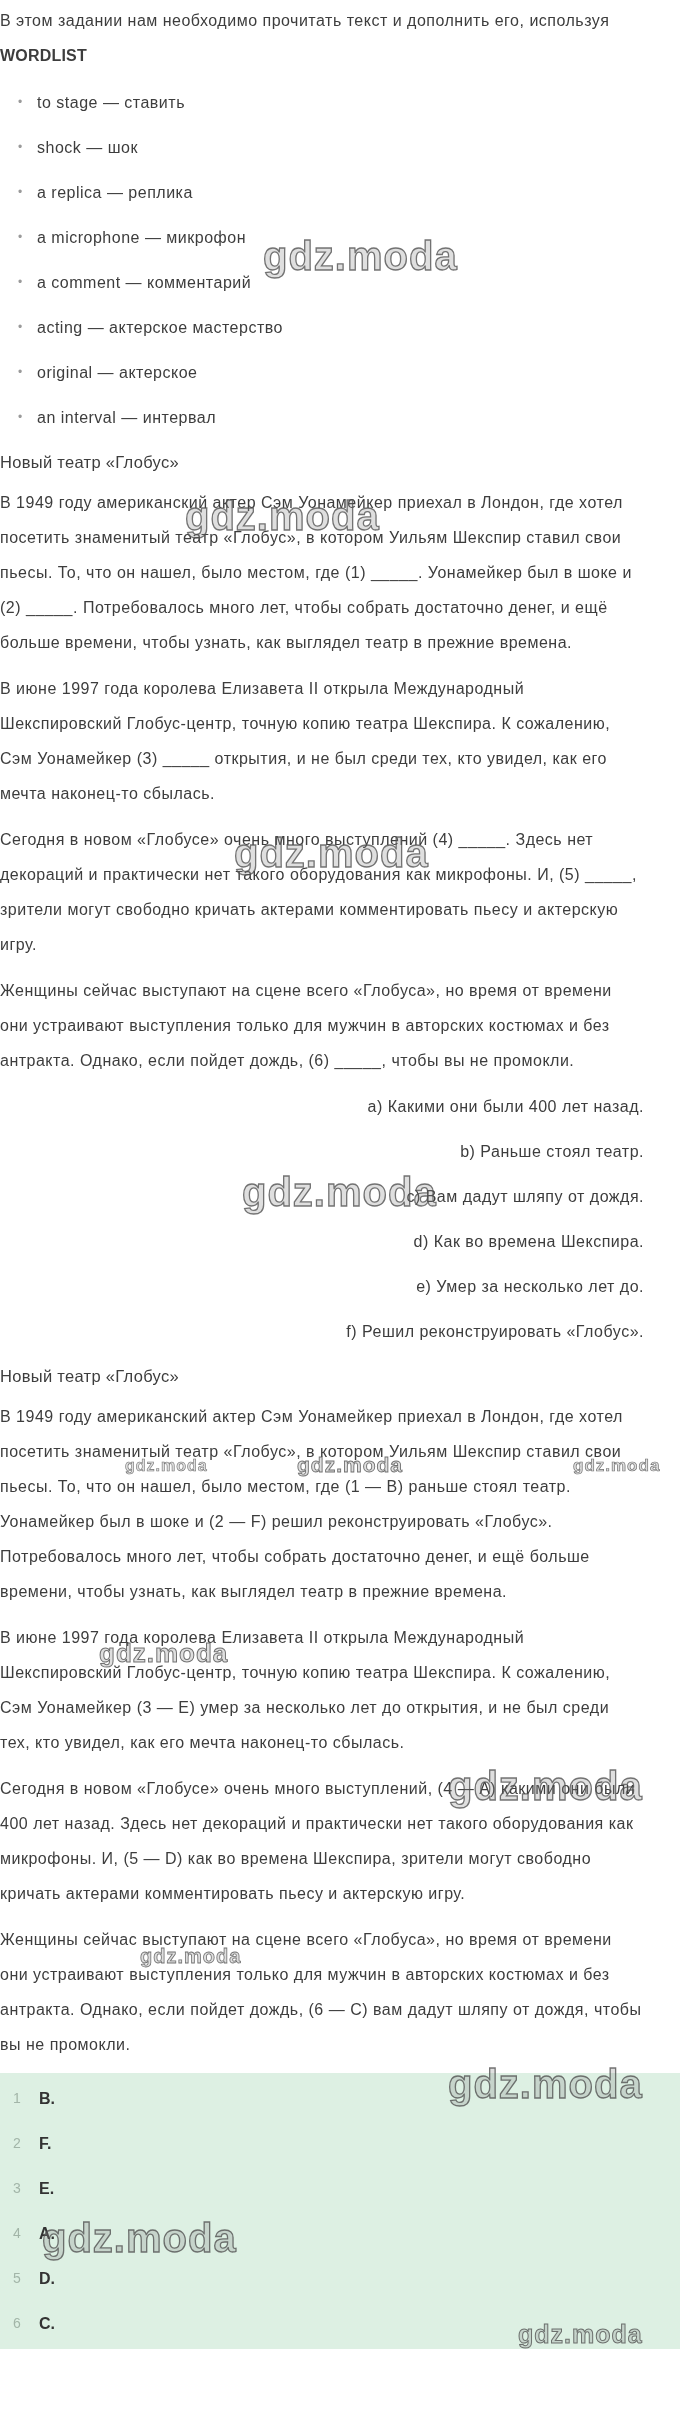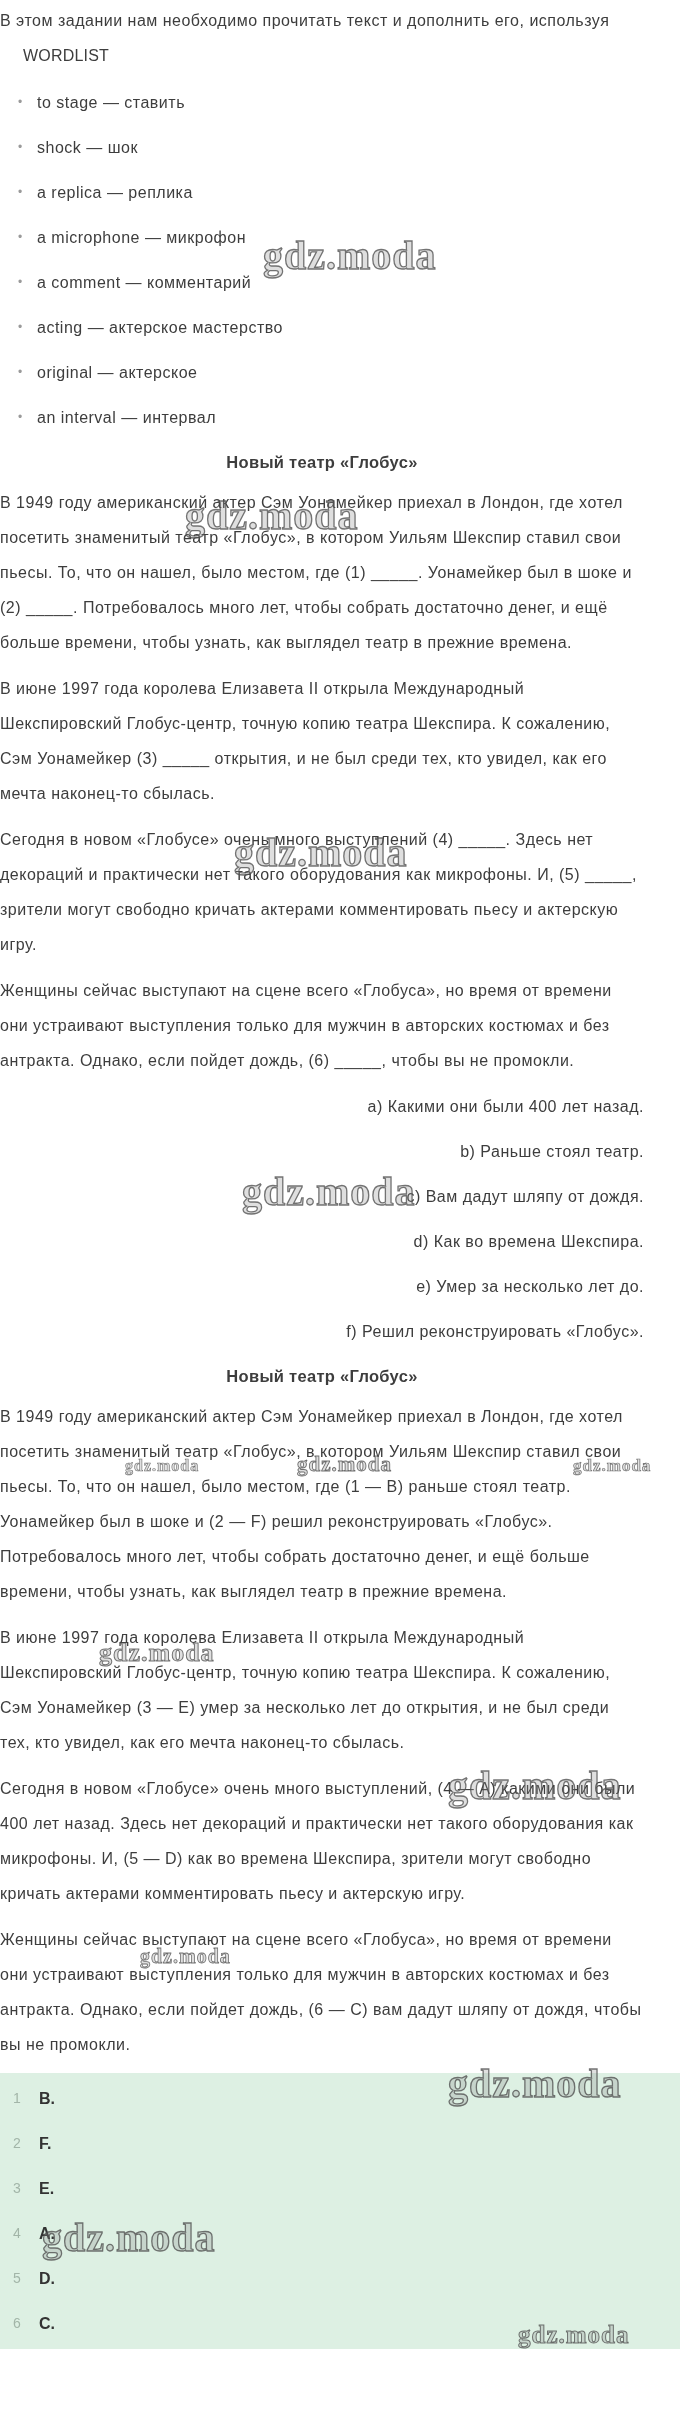--- a/index.html
+++ b/index.html
@@ -16,21 +16,21 @@
     color: var(--text, #3d3d3d);
     font-size: 16px;
     line-height: 35px;
     letter-spacing: 0.5px;
     overflow: hidden;
   }
   .text-col { width: 644px; padding-top: 3px; }
 
   p.para { margin: 0 0 11px 0; }
   p.intro { margin: 0; }
-  .intro b { font-weight: normal; letter-spacing: 0.2px; padding-left: 23px; }
+  .intro b { font-weight: bold; letter-spacing: 0.2px; }
 
   ul.wordlist {
     list-style: none;
     margin: 12px 0 0 0;
     padding: 0;
   }
   ul.wordlist li {
     position: relative;
     padding-left: 37px;
     line-height: 35px;
@@ -40,25 +40,24 @@
     content: "•";
     position: absolute;
     left: 18px;
     top: 0;
     color: #9a9a9a;
     font-size: 12px;
   }
 
   h3.section-title {
     font-size: 16.5px;
-    font-weight: bold;
+    font-weight: normal;
     margin: 9px 0 5px 0;
     line-height: 35px;
     letter-spacing: 0.3px;
-    text-align: center;
   }
   h3.second { margin-top: 0; }
 
   p.option { margin: 0 0 10px 0; text-align: right; }
 
   .answers {
     margin-top: 6px;
     width: 680px;
     background: var(--answers-bg, #ddf0e3);
     padding: 3px 0 3px 0;
@@ -78,21 +77,21 @@
   }
   .answer-letter {
     color: #333333;
     font-weight: 600;
     font-size: 16px;
     letter-spacing: 0;
   }
 
   .wm {
     position: absolute;
-    font-family: Liberation Serif, serif;
+    font-family: Liberation Sans, sans-serif;
     font-weight: bold;
     color: rgba(140, 140, 140, 0.28);
     -webkit-text-stroke: 1.3px rgba(80, 80, 80, 0.78);
     letter-spacing: 1px;
     white-space: nowrap;
     pointer-events: none;
     line-height: 1;
   }
   .wm-lg  { font-size: 40px; }
   .wm-md  { font-size: 26px; -webkit-text-stroke: 1px rgba(80,80,80,0.78); }

